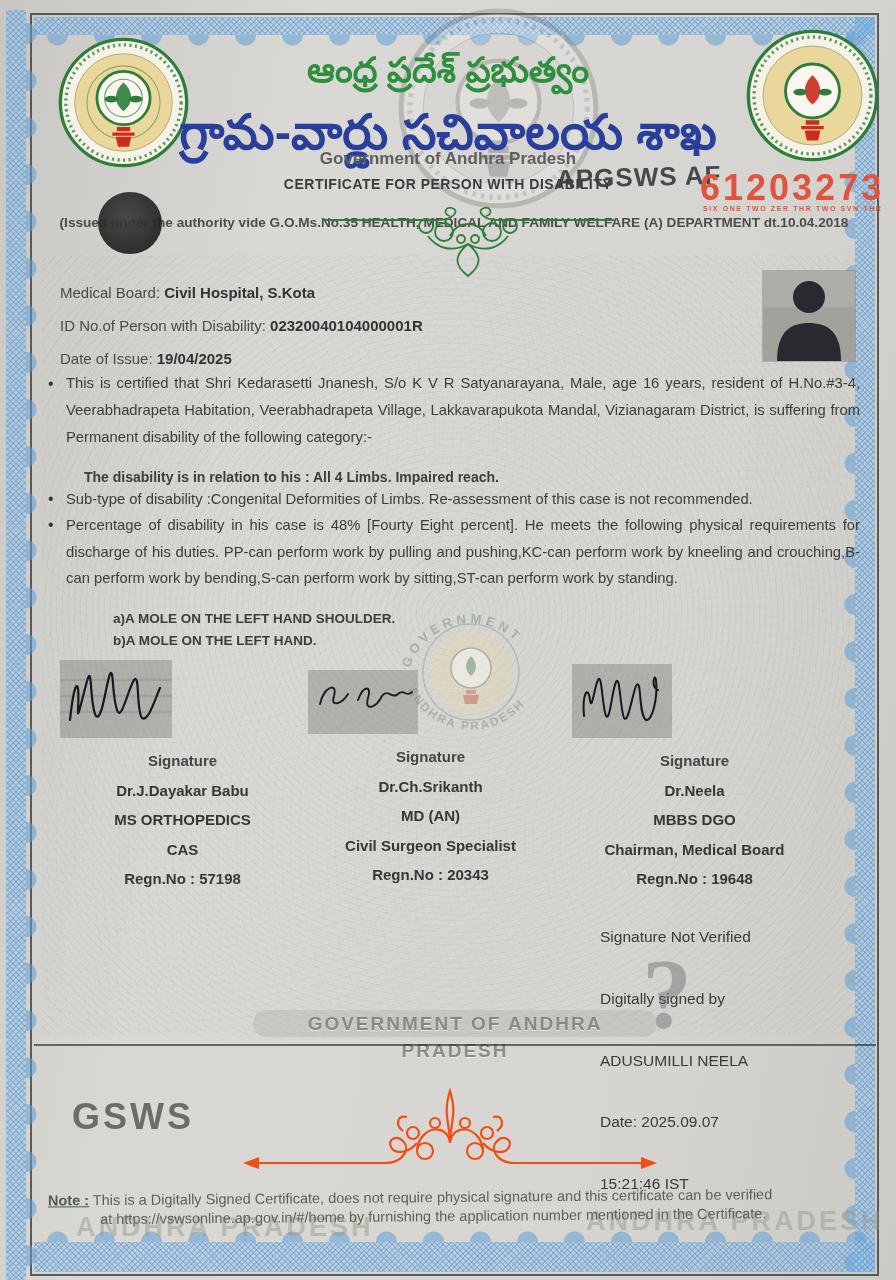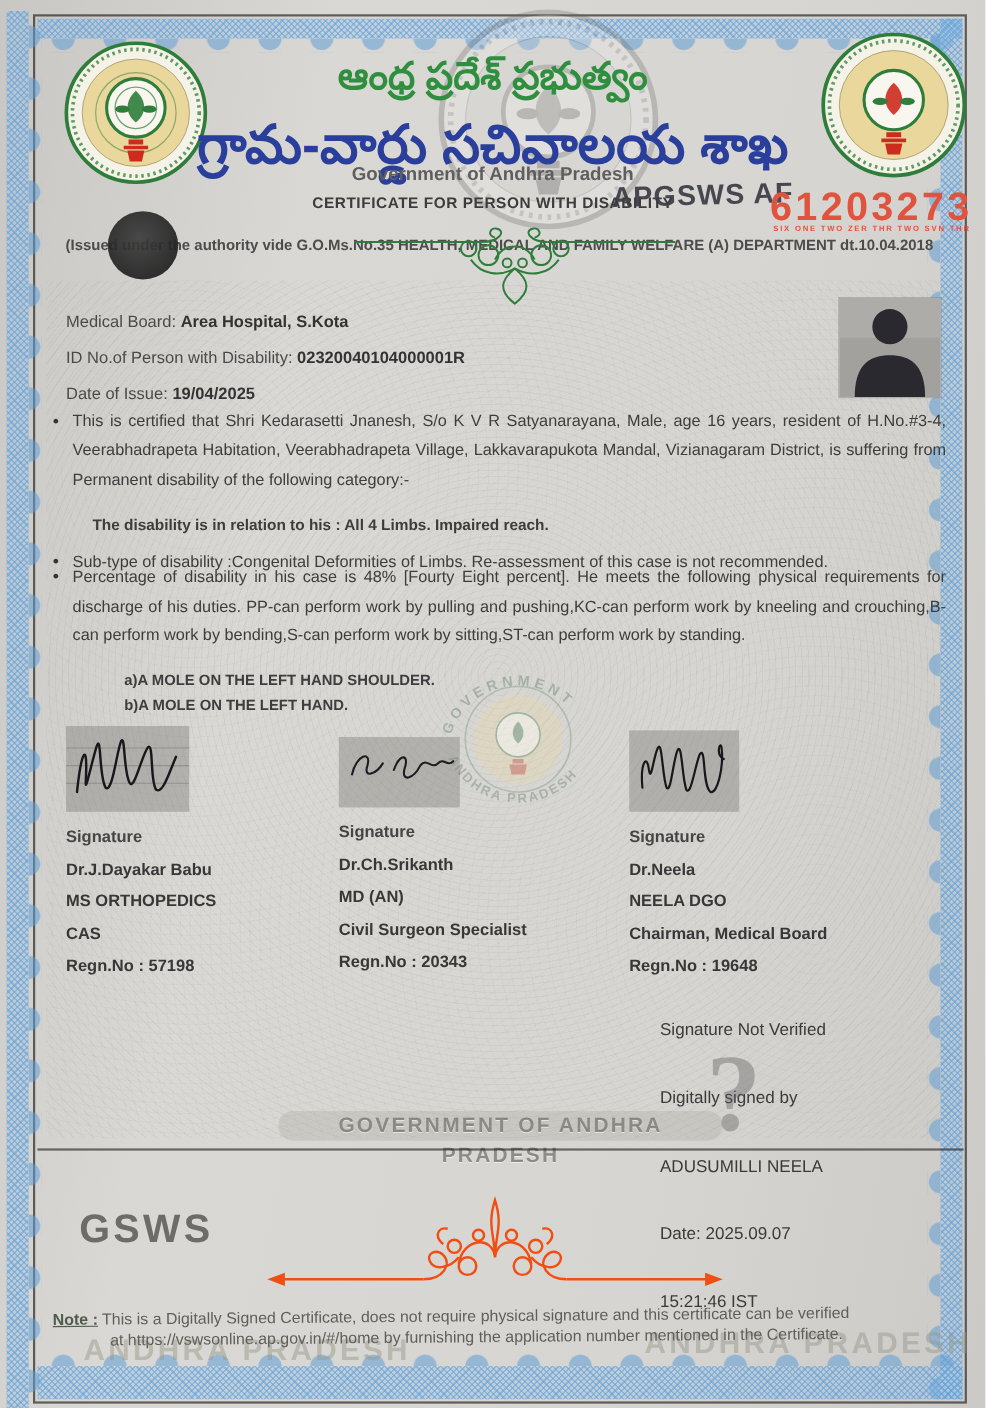--- a/index.html
+++ b/index.html
@@ -58,21 +58,21 @@
     box-shadow:0 0 0 1px rgba(120,120,118,.4);padding:0;}
   
   .bt{position:absolute;left:66px;width:794px;font-size:14.8px;font-weight:500;
     color:#3d3d3d;line-height:27px;text-align:justify;}
   .bt.bullet::before{content:"•";position:absolute;left:-18px;top:0;font-size:16px;color:#333;}
   .bt.sub{margin-left:0;left:84px;width:770px;font-weight:bold;font-size:14px;line-height:20px;text-align:left;}
   .bt.idm{left:113px;font-weight:bold;font-size:13.5px;line-height:20px;text-align:left;}
   
   .sig-col{position:absolute;width:245px;font-size:15px;color:#3a3a3a;}
   .scrawl-box{background:rgba(125,123,120,.42);margin-bottom:14px;position:relative;}
-  .sig-row{margin-bottom:12.5px;font-weight:bold;color:#373737;}
+  .sig-row{margin-bottom:12.5px;font-weight:bold;color:#373737;text-align:center;}
   .sig-label{font-weight:600;color:#454545;}
   
   .digital{left:600px;top:928px;width:250px;font-size:15.5px;color:#3a3a3a;}
   .digital .q{position:absolute;left:42px;top:8px;font-size:100px;font-weight:bold;
     color:rgba(95,95,95,.40);font-family:"Liberation Serif",serif;}
   .digital .status{font-weight:500;margin-bottom:16px;}
   .digital .dl{line-height:17.5px;font-weight:500;margin-top:44px;}
   
   .emboss{left:253px;top:1010px;width:404px;height:27px;border-radius:14px;
     background:rgba(172,172,164,.35);text-align:center;line-height:27px;font-size:19px;
@@ -170,21 +170,21 @@
       <path d="M150 38 C138 48 134 58 150 70 C166 58 162 48 150 38"></path>
       <circle cx="143" cy="33" r="4"></circle>
         <circle cx="157" cy="33" r="4"></circle>
     </svg>
   </div>
 
   <div class="abs blob"></div>
 
   <div class="abs info-line" style="top:284px">
     <span>Medical Board:</span>
-    <b>Area Hospital,  S.Kota</b>
+    <b>Civil Hospital,  S.Kota</b>
   </div>
   <div class="abs info-line" style="top:317px">
     <span>ID No.of Person with Disability:</span>
     <b>02320040104000001R</b>
   </div>
   <div class="abs info-line" style="top:350px">
     <span>Date of Issue:</span>
     <b>19/04/2025</b>
   </div>
 
@@ -192,21 +192,21 @@
     <svg viewBox="0 0 92 90" width="92" height="90">
       <rect width="92" height="90" fill="#a3a19e"></rect>
       <rect width="92" height="36" fill="#aeaca9"></rect>
       <circle cx="46" cy="26" r="16" fill="#2b2930"></circle>
       <path d="M14 90 C14 60 28 52 46 52 C64 52 78 60 78 90 Z" fill="#2b2930"></path>
     </svg>
   </div>
 
   <div class="bt bullet" style="top:370px">This is certified that Shri Kedarasetti Jnanesh, S/o K V R Satyanarayana, Male,  age 16  years, resident of H.No.#3-4, Veerabhadrapeta Habitation, Veerabhadrapeta  Village, Lakkavarapukota Mandal, Vizianagaram District, is suffering from Permanent disability of the following category:-</div>
   <div class="bt sub" style="top:467px;font-weight:600;">The disability is in relation to his : All 4 Limbs. Impaired reach.</div>
-  <div class="bt bullet" style="top:489px;line-height:20px;margin-top:12px;">Sub-type of disability :Congenital Deformities of Limbs. Re-assessment of this case is not recommended.</div>
+  <div class="bt bullet" style="top:489px;line-height:20px;">Sub-type of disability :Congenital Deformities of Limbs. Re-assessment of this case is not recommended.</div>
   <div class="bt bullet" style="top:512px;line-height:26.5px;">Percentage of disability in his case is  48% [Fourty Eight percent]. He meets the following physical requirements for discharge of his duties. PP-can perform work by pulling and pushing,KC-can perform work by kneeling and crouching,B-can perform work by bending,S-can perform work by sitting,ST-can perform work by standing.</div>
   <div class="bt idm" style="top:609px">a)A MOLE ON THE LEFT HAND SHOULDER.</div>
   <div class="bt idm" style="top:631px">b)A MOLE ON THE LEFT HAND.</div>
 
   <div class="abs center-wm">
     <svg viewBox="0 0 170 170" width="170" height="170">
       <defs>
         <path id="arcT" d="M22 92 A 64 64 0 0 1 148 92"></path>
         <path id="arcB" d="M18 96 A 70 70 0 0 0 152 96"></path>
       </defs>
@@ -252,21 +252,21 @@
   </div>
 
   <div class="sig-col" style="left:572px;top:660px;">
     <div class="scrawl-box" style="width:100px;height:74px;margin-top:4px;">
       <svg viewBox="0 0 100 74" width="100" height="74" fill="none">
         <path d="M12 52 C10 30 16 20 18 36 C20 48 22 24 26 16 C30 8 30 42 34 52 C38 58 40 26 44 18 C48 10 48 44 52 54 C56 60 60 32 64 22 C70 12 66 50 74 56 C80 58 86 34 84 16 C83 8 78 22 86 26" stroke="#17171c" stroke-width="2" stroke-linecap="round"></path>
       </svg>
     </div>
     <div class="sig-row sig-label">Signature</div>
     <div class="sig-row">Dr.Neela</div>
-    <div class="sig-row">NEELA DGO</div>
+    <div class="sig-row">MBBS DGO</div>
     <div class="sig-row">Chairman, Medical Board</div>
     <div class="sig-row"><span style="font-weight:600">Regn.No :</span> <b>19648</b></div>
   </div>
 
   <div class="abs digital">
     <div class="q">?</div>
     <div class="status">Signature Not Verified</div>
     <div class="dl">Digitally signed by</div>
     <div class="dl">ADUSUMILLI NEELA</div>
     <div class="dl">Date: 2025.09.07</div>

